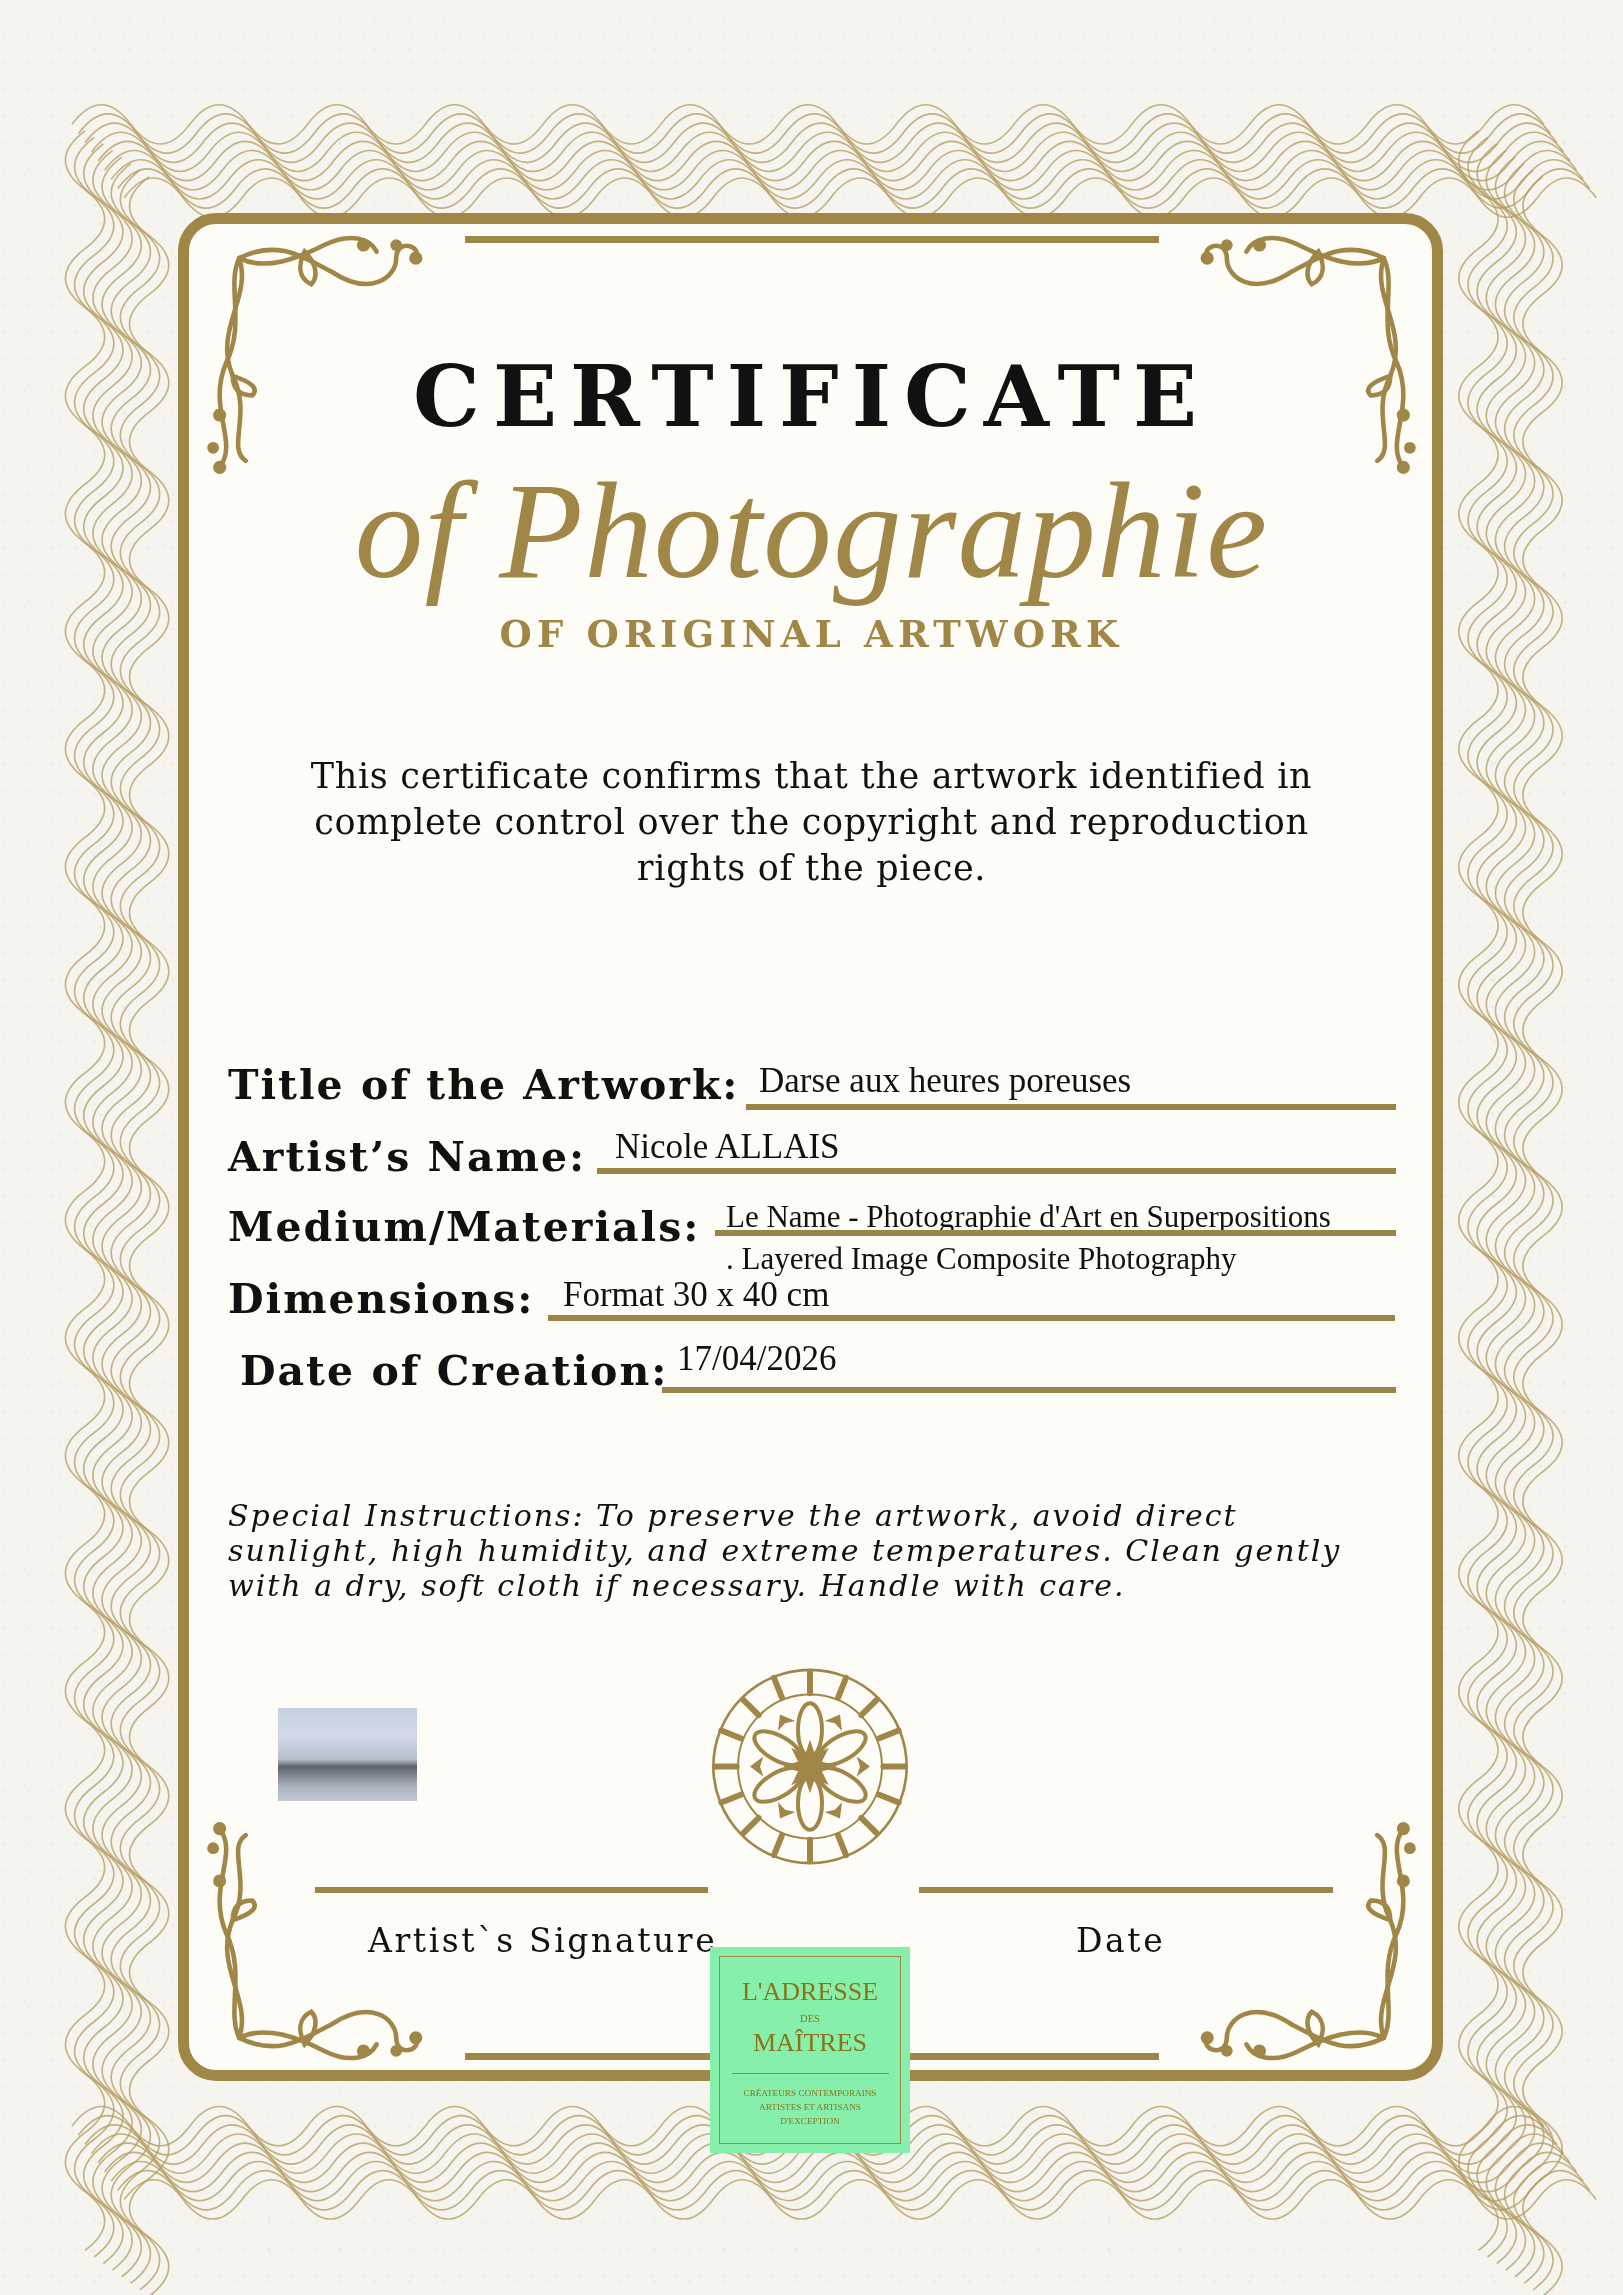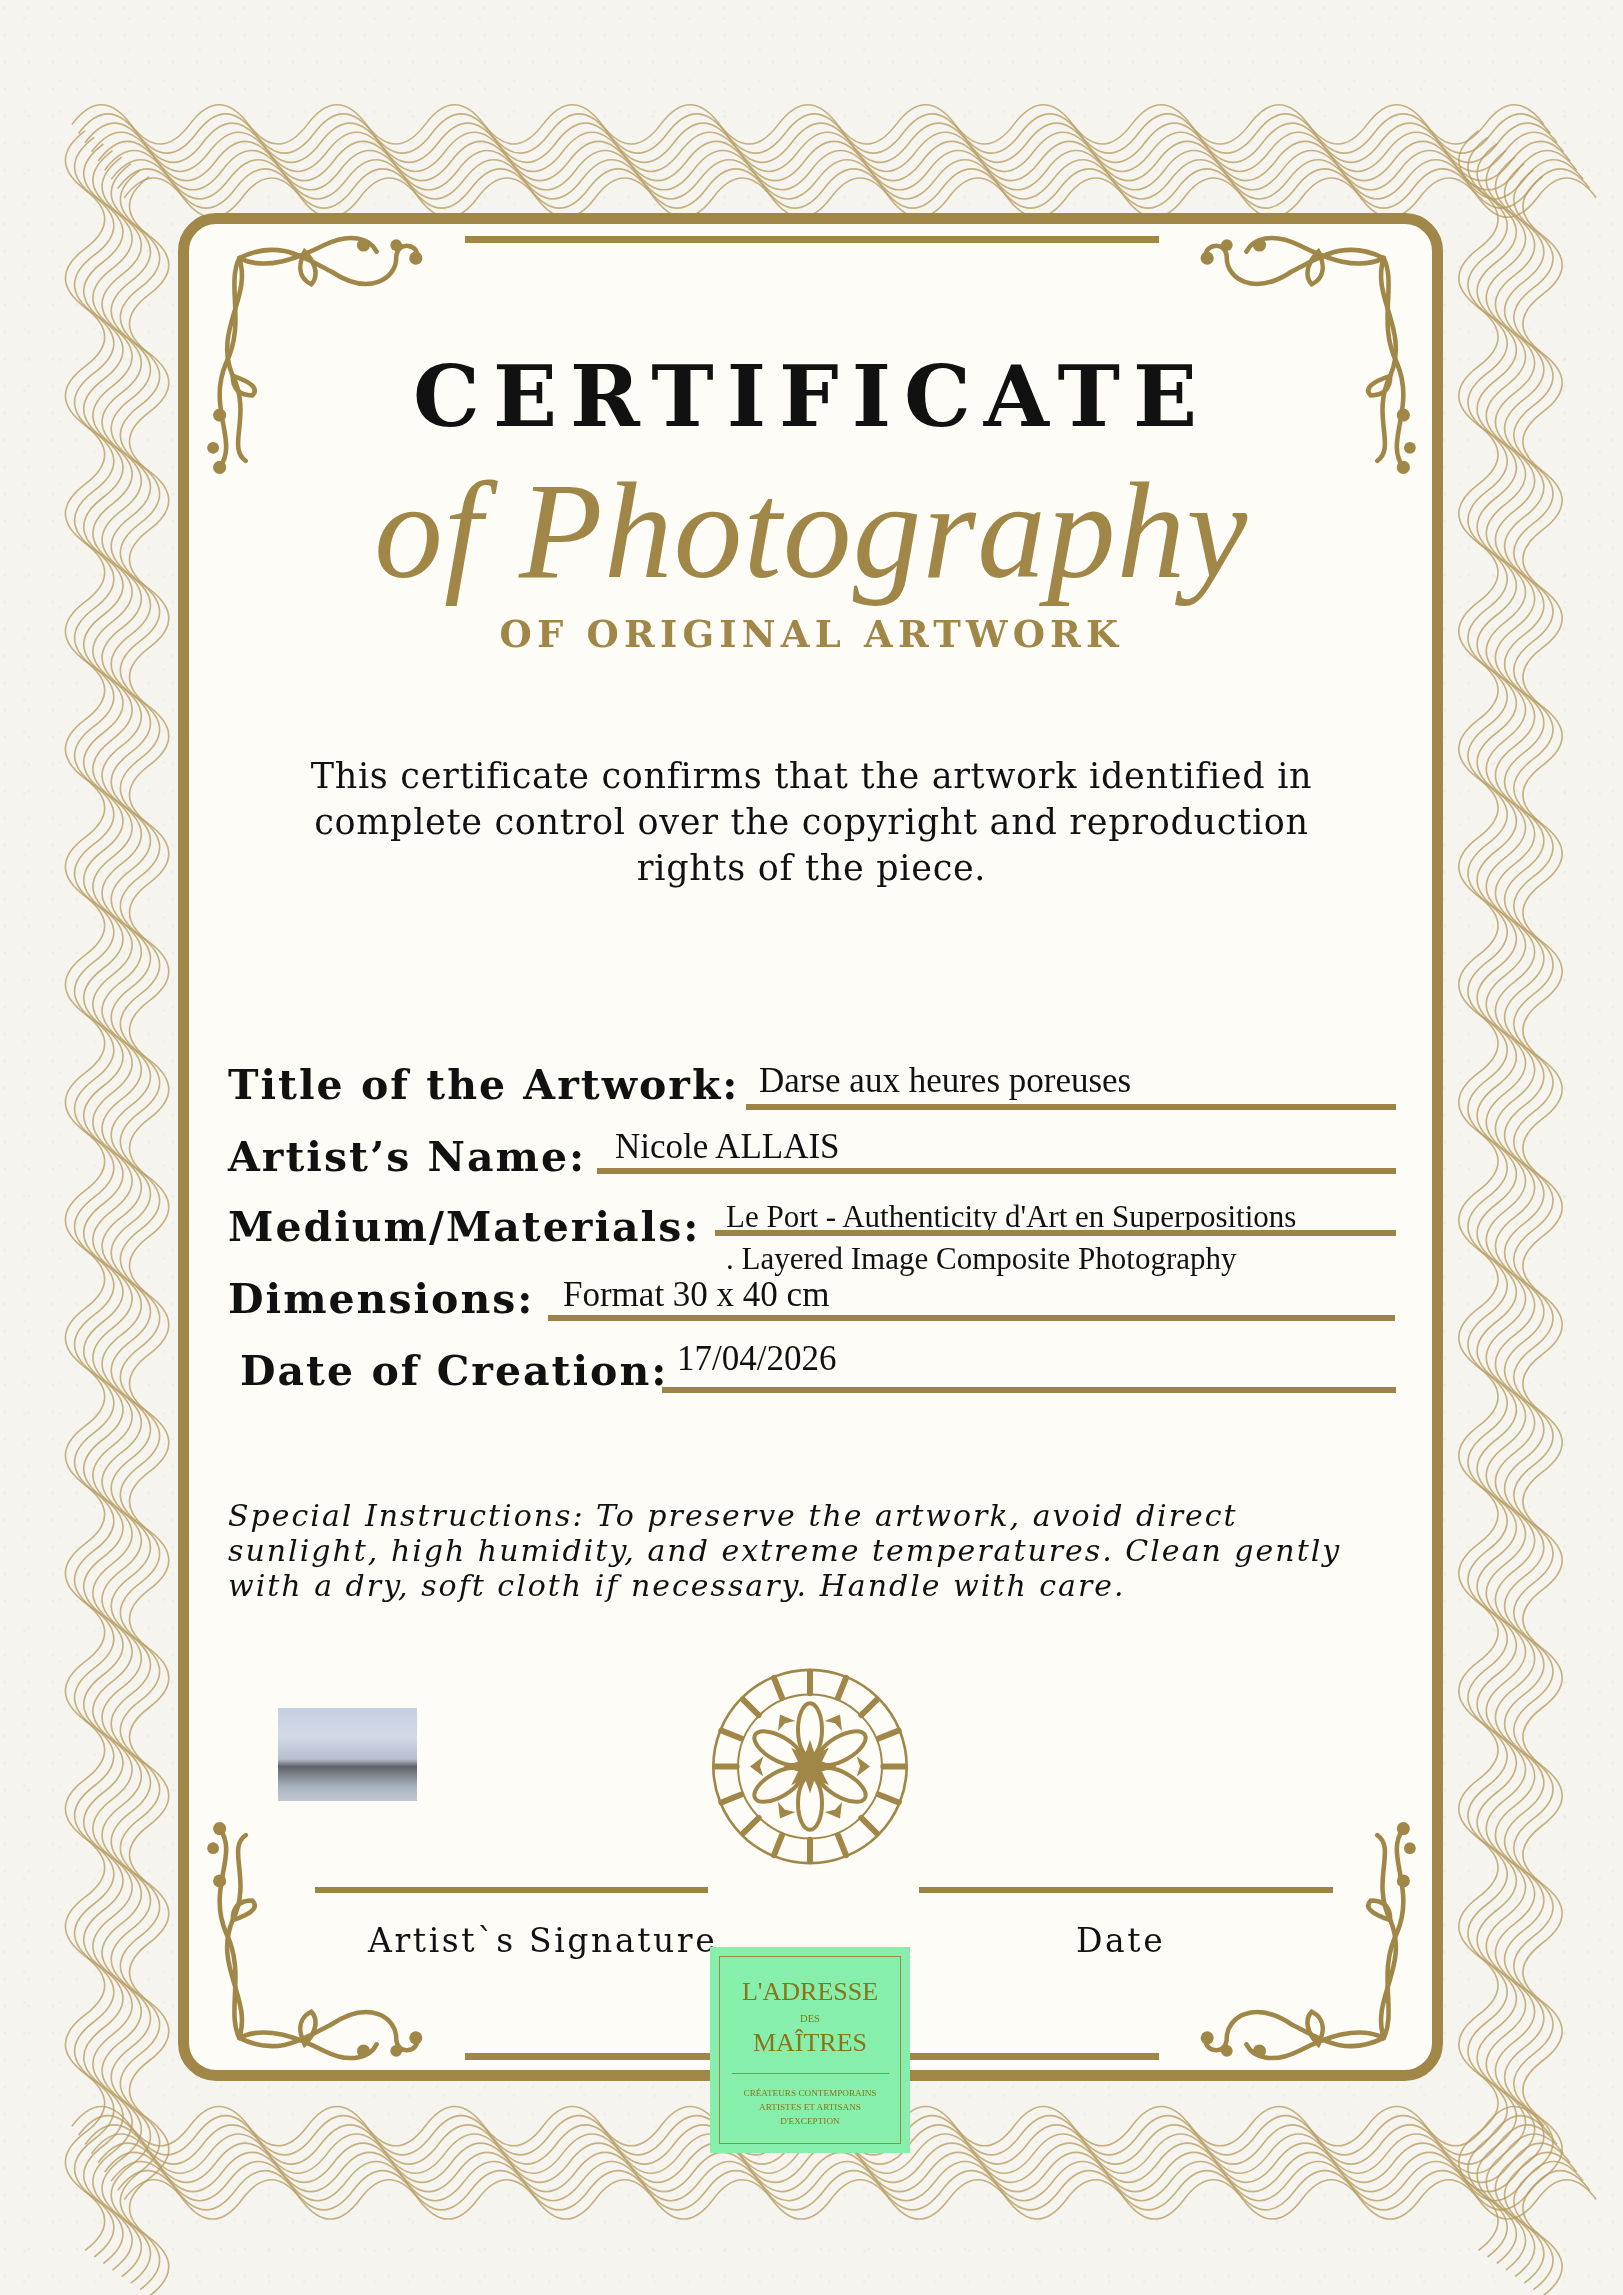--- a/index.html
+++ b/index.html
@@ -181,39 +181,39 @@
     <circle cx="330" cy="40" r="10"></circle>
       <circle cx="300" cy="20" r="9"></circle>
       <circle cx="250" cy="20" r="10"></circle>
     <circle cx="30" cy="360" r="10"></circle>
       <circle cx="20" cy="330" r="9"></circle>
       <circle cx="30" cy="280" r="10"></circle>
   </g>
 </svg>
 
 <div class="abs title-cert">CERTIFICATE</div>
-<div class="abs title-auth">of Photography</div>
+<div class="abs title-auth">of Photographie</div>
 <div class="abs title-sub">OF ORIGINAL ARTWORK</div>
 
 <div class="abs para">
   <div>This certificate confirms that the artwork identified in</div>
   <div>complete control over the copyright and reproduction</div>
   <div>rights of the piece.</div>
 </div>
 
 <div class="abs field-label" style="left:228px; top:1061px;">Title of the Artwork:</div>
 <div class="abs field-value bold" style="left:759px; top:1061px;">Darse aux heures poreuses</div>
 <div class="field-line" style="left:746px; top:1104px; width:650px;"></div>
 
 <div class="abs field-label" style="left:228px; top:1133px;">Artist’s Name:</div>
 <div class="abs field-value bold" style="left:615px; top:1127px;">Nicole ALLAIS</div>
 <div class="field-line" style="left:597px; top:1168px; width:799px;"></div>
 
 <div class="abs field-label" style="left:228px; top:1203px;">Medium/Materials:</div>
-<div class="abs field-value" style="left:726px; top:1199px; font-size:31px;">Le Port - Authenticity d'Art en Superpositions</div>
+<div class="abs field-value" style="left:726px; top:1199px; font-size:31px;">Le Name - Photographie d'Art en Superpositions</div>
 <div class="field-line" style="left:715px; top:1230px; width:681px;"></div>
 <div class="abs field-value" style="left:726px; top:1241px; font-size:31px;">. Layered Image Composite Photography</div>
 
 <div class="abs field-label" style="left:228px; top:1275px;">Dimensions:</div>
 <div class="abs field-value" style="left:563px; top:1275px;">Format 30 x 40 cm</div>
 <div class="field-line" style="left:548px; top:1315px; width:847px;"></div>
 
 <div class="abs field-label" style="left:240px; top:1347px;">Date of Creation:</div>
 <div class="abs field-value" style="left:677px; top:1339px;">17/04/2026</div>
 <div class="field-line" style="left:662px; top:1387px; width:734px;"></div>

